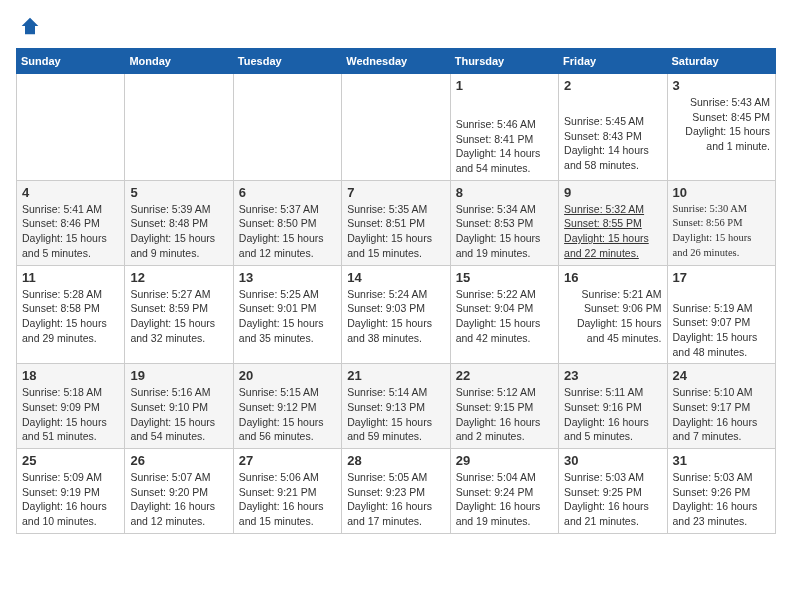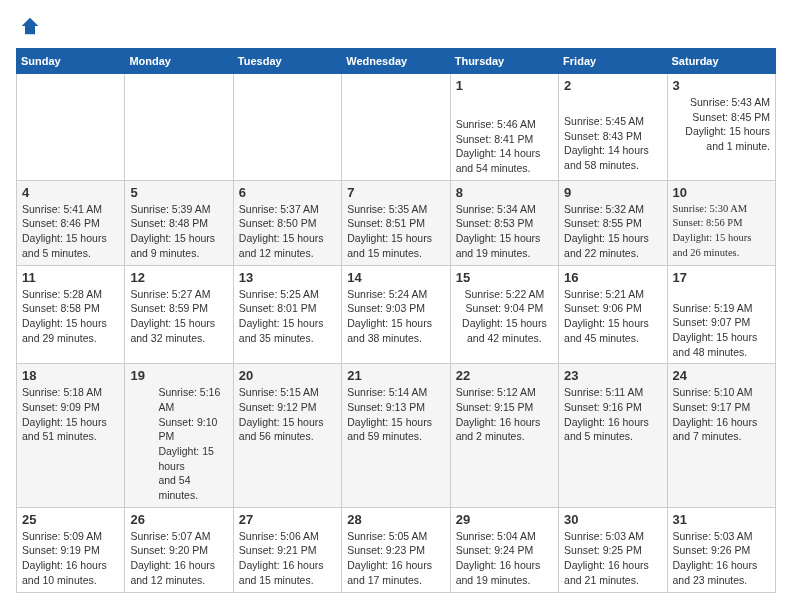--- a/index.html
+++ b/index.html
@@ -183,21 +183,21 @@
         </td>
         <td>
           <div class="day-number">8</div>
           <div class="day-info" style="white-space: pre-line;">Sunrise: 5:34 AM
 Sunset: 8:53 PM
 Daylight: 15 hours
 and 19 minutes.</div>
         </td>
         <td>
           <div class="day-number">9</div>
-          <div class="day-info" style="white-space: pre-line;">Sunrise: 5:32 AM
+          <div class="day-info" style="white-space: pre-line; text-decoration: underline;">Sunrise: 5:32 AM
 Sunset: 8:55 PM
 Daylight: 15 hours
 and 22 minutes.</div>
         </td>
         <td>
           <div class="day-number">10</div>
           <div class="day-info" style="white-space: pre-line; font-family: Liberation Serif, serif;">Sunrise: 5:30 AM
 Sunset: 8:56 PM
 Daylight: 15 hours
 and 26 minutes.</div>
@@ -214,41 +214,41 @@
         <td>
           <div class="day-number">12</div>
           <div class="day-info" style="white-space: pre-line;">Sunrise: 5:27 AM
 Sunset: 8:59 PM
 Daylight: 15 hours
 and 32 minutes.</div>
         </td>
         <td>
           <div class="day-number">13</div>
           <div class="day-info" style="white-space: pre-line;">Sunrise: 5:25 AM
-Sunset: 8:01 PM
+Sunset: 9:01 PM
 Daylight: 15 hours
 and 35 minutes.</div>
         </td>
         <td>
           <div class="day-number">14</div>
           <div class="day-info" style="white-space: pre-line;">Sunrise: 5:24 AM
 Sunset: 9:03 PM
 Daylight: 15 hours
 and 38 minutes.</div>
         </td>
         <td>
           <div class="day-number">15</div>
-          <div class="day-info" style="white-space: pre-line; text-align: center;">Sunrise: 5:22 AM
+          <div class="day-info" style="white-space: pre-line;">Sunrise: 5:22 AM
 Sunset: 9:04 PM
 Daylight: 15 hours
 and 42 minutes.</div>
         </td>
         <td>
           <div class="day-number">16</div>
-          <div class="day-info" style="white-space: pre-line;">Sunrise: 5:21 AM
+          <div class="day-info" style="white-space: pre-line; text-align: right;">Sunrise: 5:21 AM
 Sunset: 9:06 PM
 Daylight: 15 hours
 and 45 minutes.</div>
         </td>
         <td>
           <div class="day-number">17</div>
           <div class="day-info" style="white-space: pre-line; margin-top: 16px;">Sunrise: 5:19 AM
 Sunset: 9:07 PM
 Daylight: 15 hours
 and 48 minutes.</div>
@@ -257,21 +257,21 @@
       <tr>
         <td>
           <div class="day-number">18</div>
           <div class="day-info" style="white-space: pre-line;">Sunrise: 5:18 AM
 Sunset: 9:09 PM
 Daylight: 15 hours
 and 51 minutes.</div>
         </td>
         <td>
           <div class="day-number">19</div>
-          <div class="day-info" style="white-space: pre-line; margin-left: 28px;">Sunrise: 5:16 AM
+          <div class="day-info" style="white-space: pre-line;">Sunrise: 5:16 AM
 Sunset: 9:10 PM
 Daylight: 15 hours
 and 54 minutes.</div>
         </td>
         <td>
           <div class="day-number">20</div>
           <div class="day-info" style="white-space: pre-line;">Sunrise: 5:15 AM
 Sunset: 9:12 PM
 Daylight: 15 hours
 and 56 minutes.</div>

